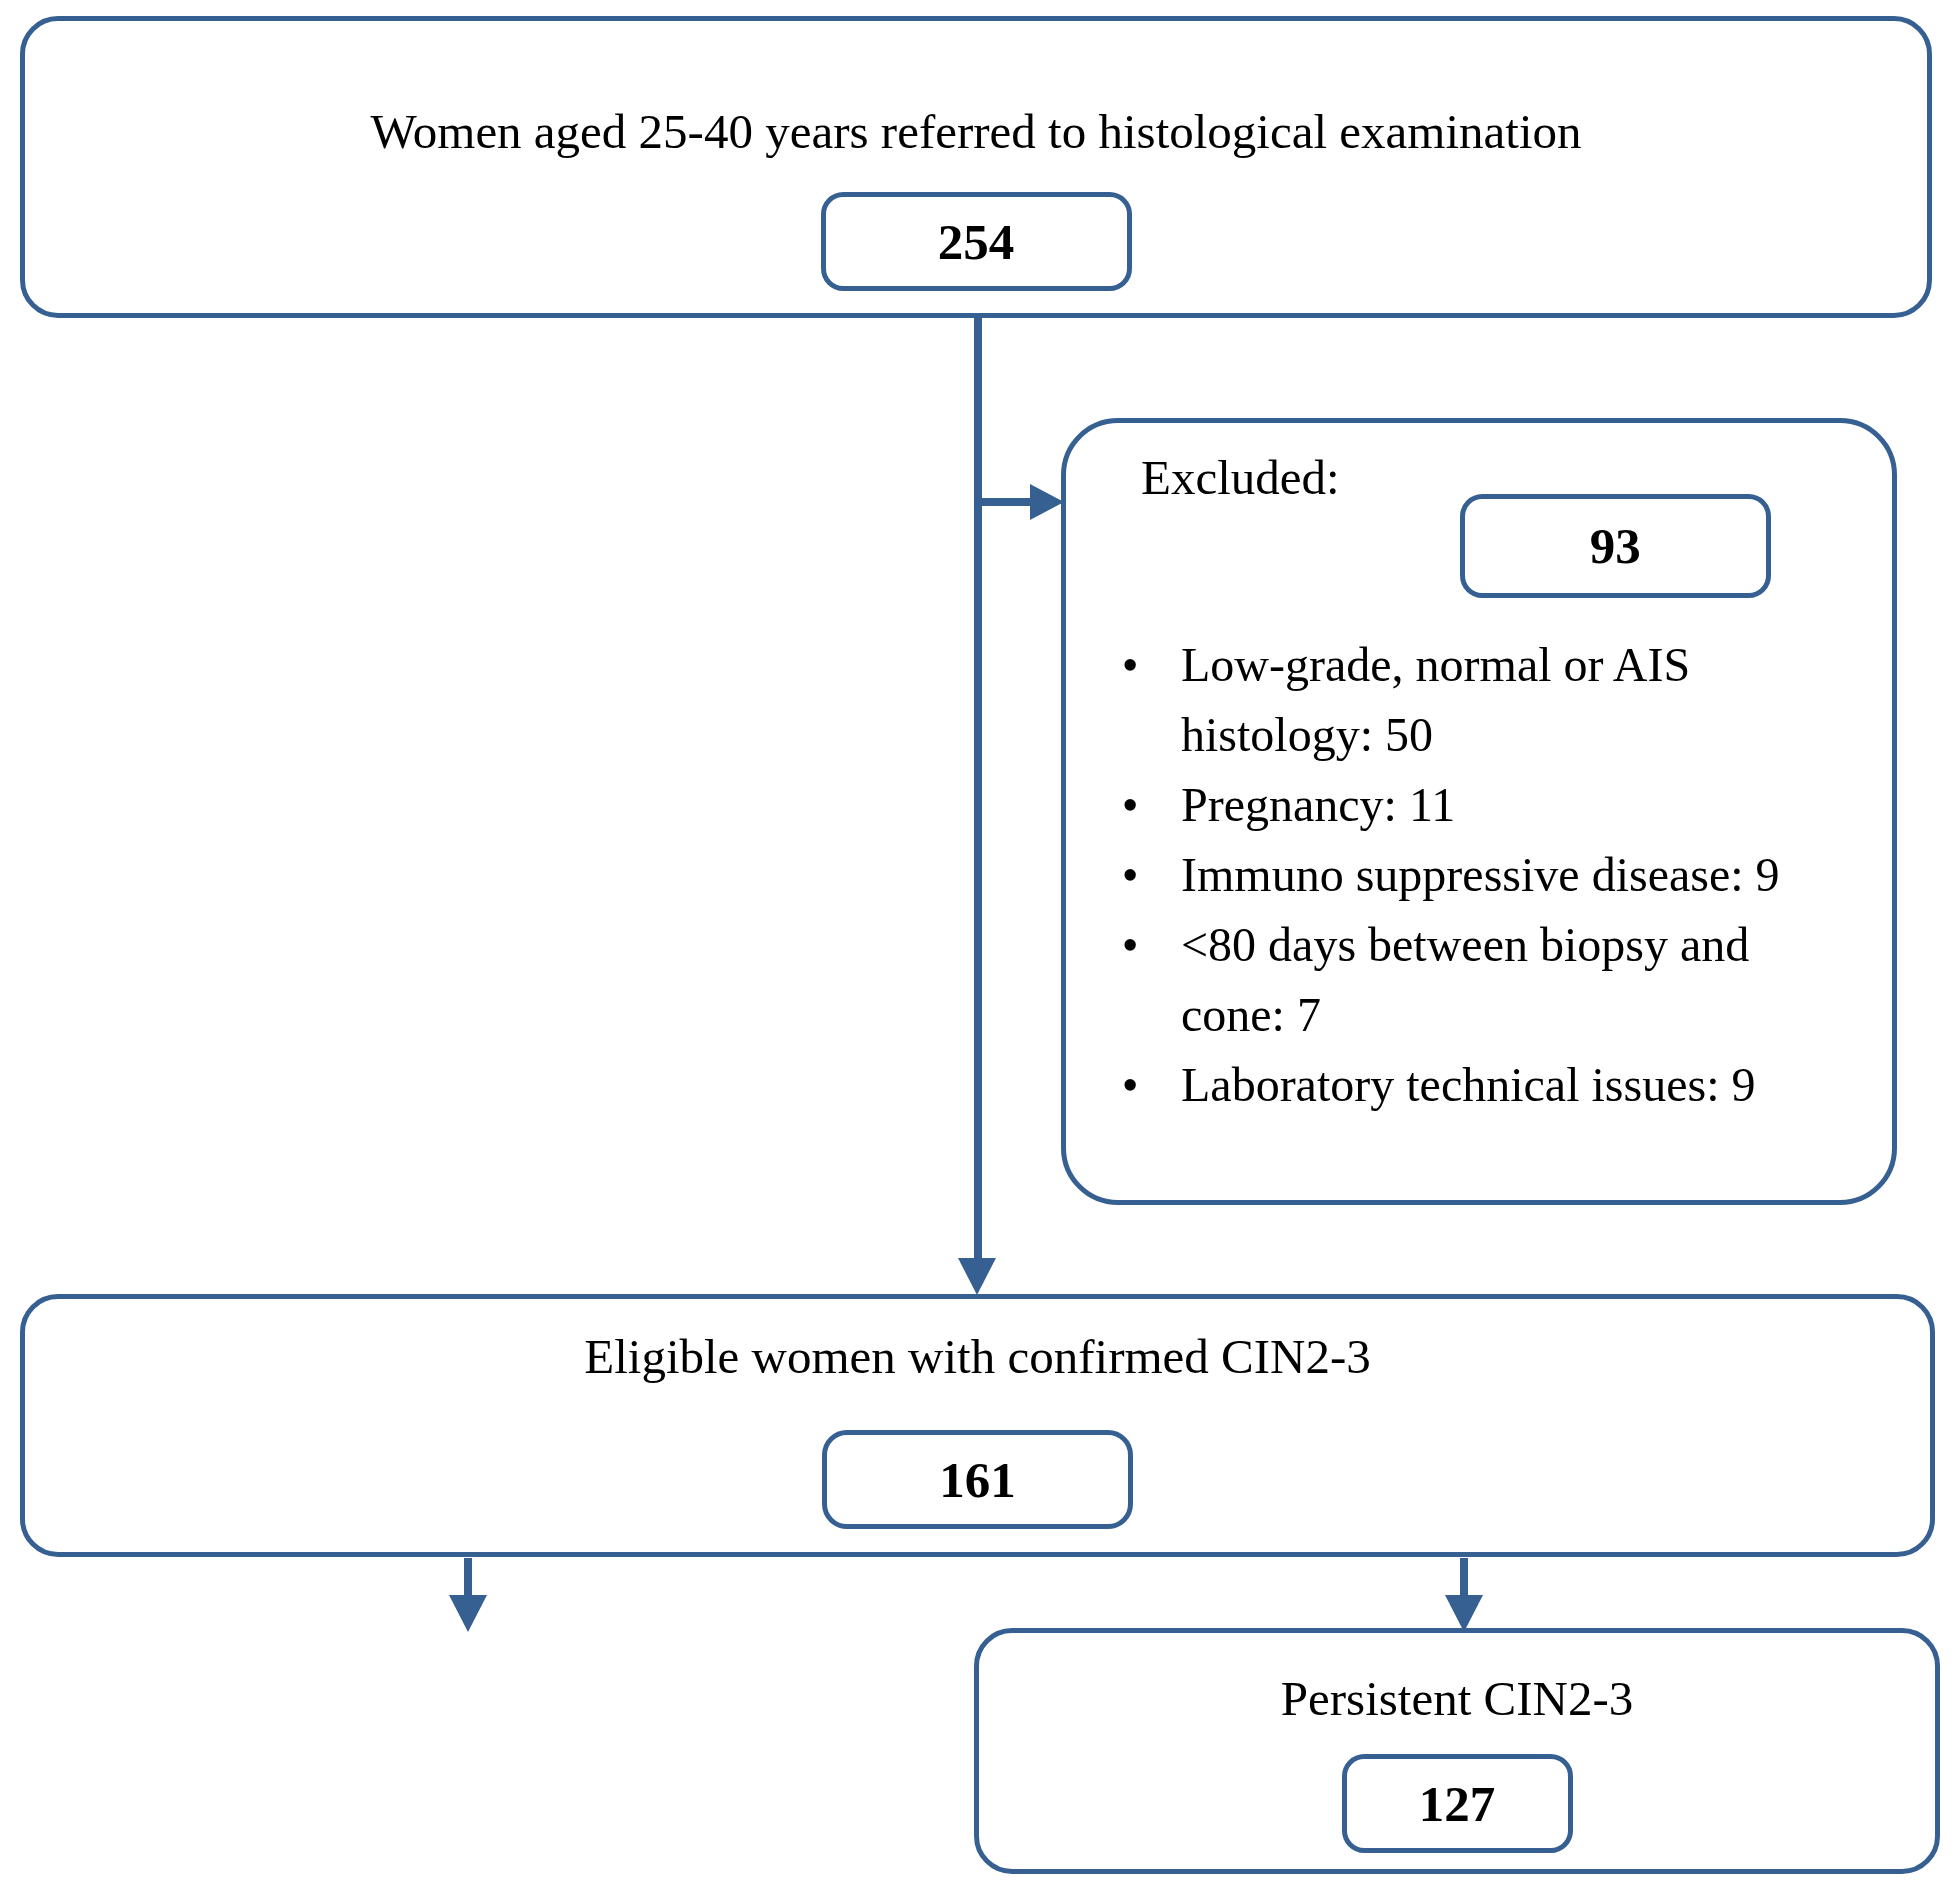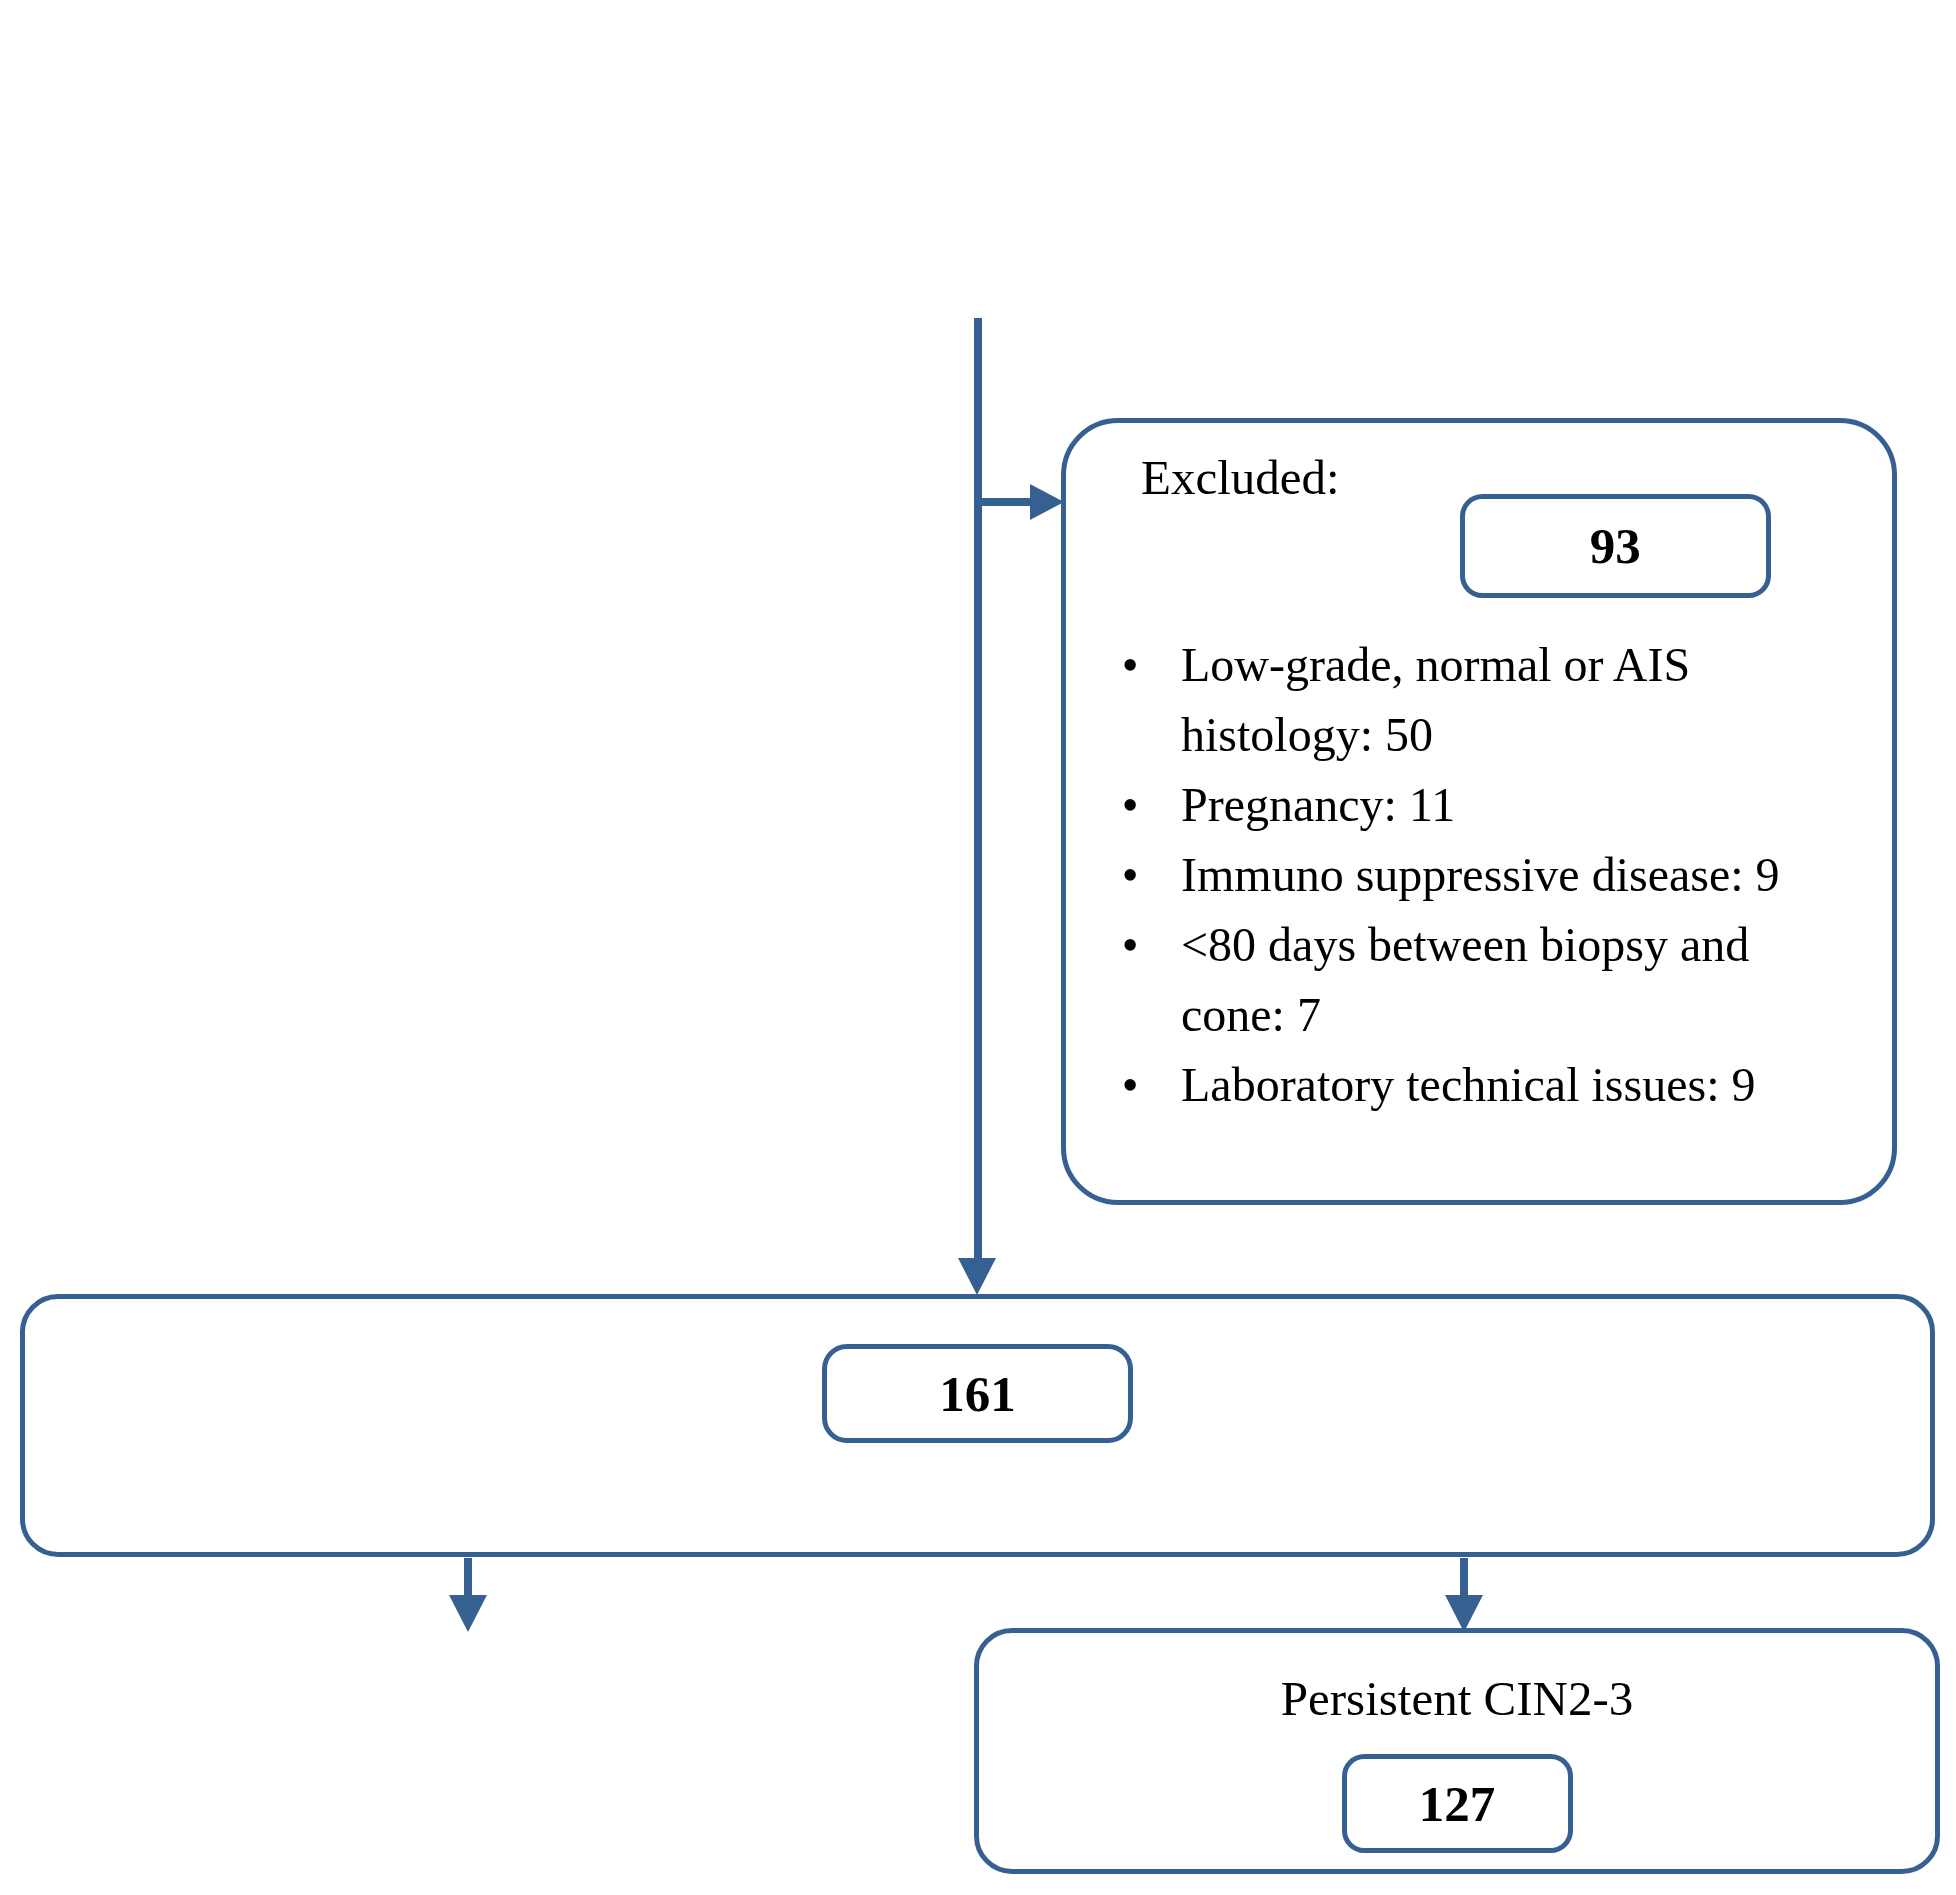--- a/index.html
+++ b/index.html
@@ -98,20 +98,24 @@
   #conn-left-line   { left: 464px;  top: 1558px; width: 8px; height: 40px; }
   #conn-left-head   { left: 449px;  top: 1595px; }
   #conn-right-line  { left: 1460px; top: 1558px; width: 8px; height: 40px; }
   #conn-right-head  { left: 1445px; top: 1595px; }
 </style>
 </head>
 <body>
 
 <div class="canvas">
 
+  <div class="node" id="node-top">
+    <div class="node-label">Women aged 25-40 years referred to histological examination</div>
+    <div class="count-box">254</div>
+  </div>
 
   <div class="conn-line" id="conn-main-line"></div>
   <div class="arrow-down" id="conn-main-head"></div>
 
   <div class="conn-line" id="conn-branch-line"></div>
   <div class="arrow-right" id="conn-branch-head"></div>
 
   <div class="node" id="node-excluded">
     <div class="excl-header">
       <div class="node-label">Excluded:</div>
@@ -120,20 +124,21 @@
     <ul class="excl-list">
       <li>Low-grade, normal or AIS histology: 50</li>
       <li>Pregnancy: 11</li>
       <li>Immuno suppressive disease: 9</li>
       <li>&lt;80 days between biopsy and cone: 7</li>
       <li>Laboratory technical issues: 9</li>
     </ul>
   </div>
 
   <div class="node" id="node-eligible">
+    <div class="node-label">Eligible women with confirmed CIN2-3</div>
     <div class="count-box">161</div>
   </div>
 
   <div class="conn-line" id="conn-left-line"></div>
   <div class="arrow-down" id="conn-left-head"></div>
   <div class="conn-line" id="conn-right-line"></div>
   <div class="arrow-down" id="conn-right-head"></div>
 
 
   <div class="node" id="node-persistent">

